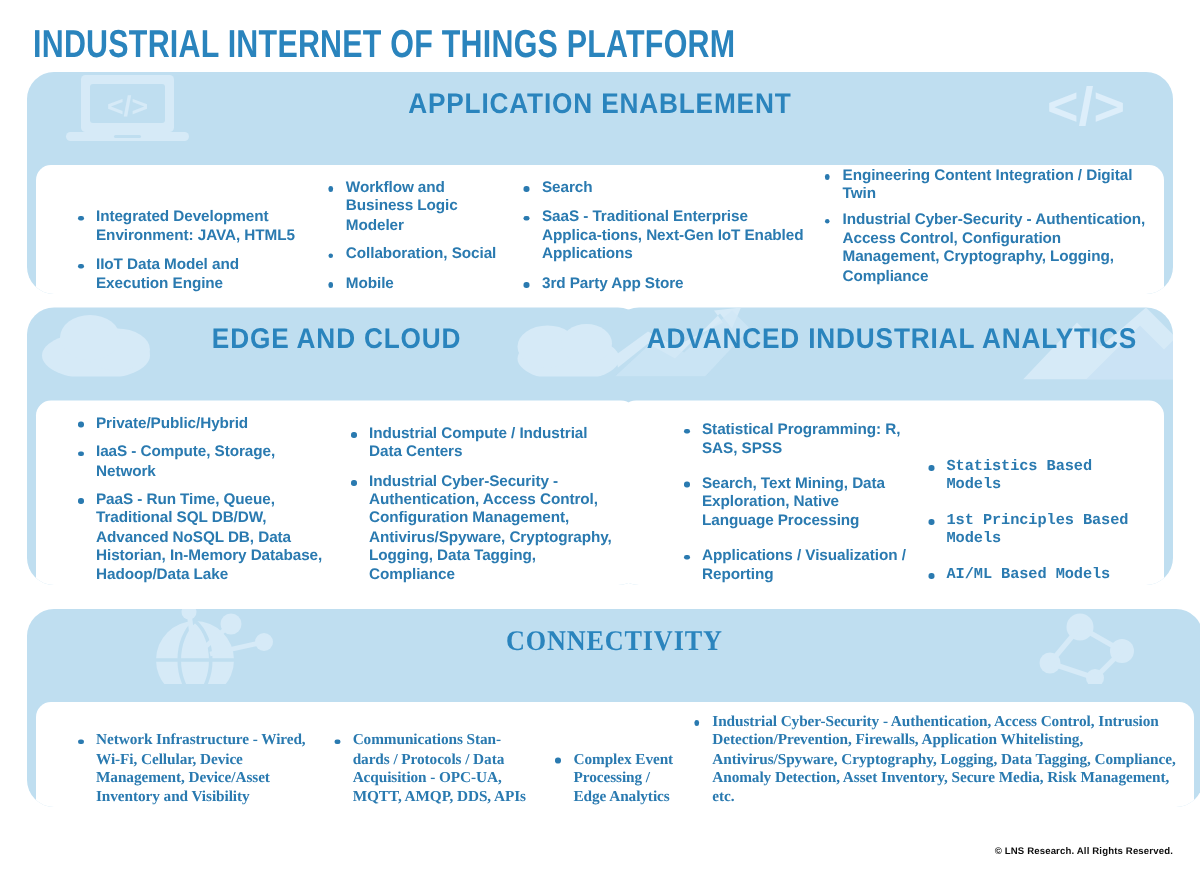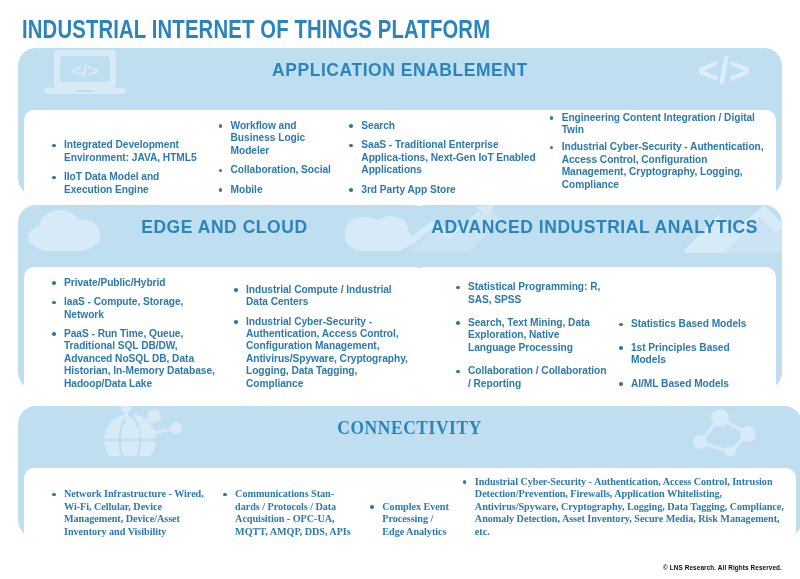--- a/index.html
+++ b/index.html
@@ -220,25 +220,25 @@
 
   <div class="card-header">
     <div class="card-title">ADVANCED INDUSTRIAL ANALYTICS</div>
   </div>
 
   <div class="card-body" style="height:132px; padding-left:34px;">
     <div class="col" style="width:163px;">
       <ul class="bullets" style="line-height:13px;">
         <li style="margin-bottom:11px;">Statistical Programming: R, SAS, SPSS</li>
         <li style="margin-bottom:11px;">Search, Text Mining, Data Exploration, Native Language Processing</li>
-        <li>Collaboration / Collaboration / Reporting</li>
+        <li>Applications / Visualization / Reporting</li>
       </ul>
     </div>
     <div class="col" style="width:150px;">
-      <ul class="bullets" style="line-height:13px;">
+      <ul class="bullets" style="line-height:13px;font-family:Liberation Mono, monospace;">
         <li style="margin-bottom:11px;">Statistics Based Models</li>
         <li style="margin-bottom:11px;">1st Principles Based Models</li>
         <li>AI/ML Based Models</li>
       </ul>
     </div>
   </div>
 </div>
 
 <div class="card" style="left:18px; top:406px; width:784px; height:132px;font-family:Liberation Serif, serif;">
 

